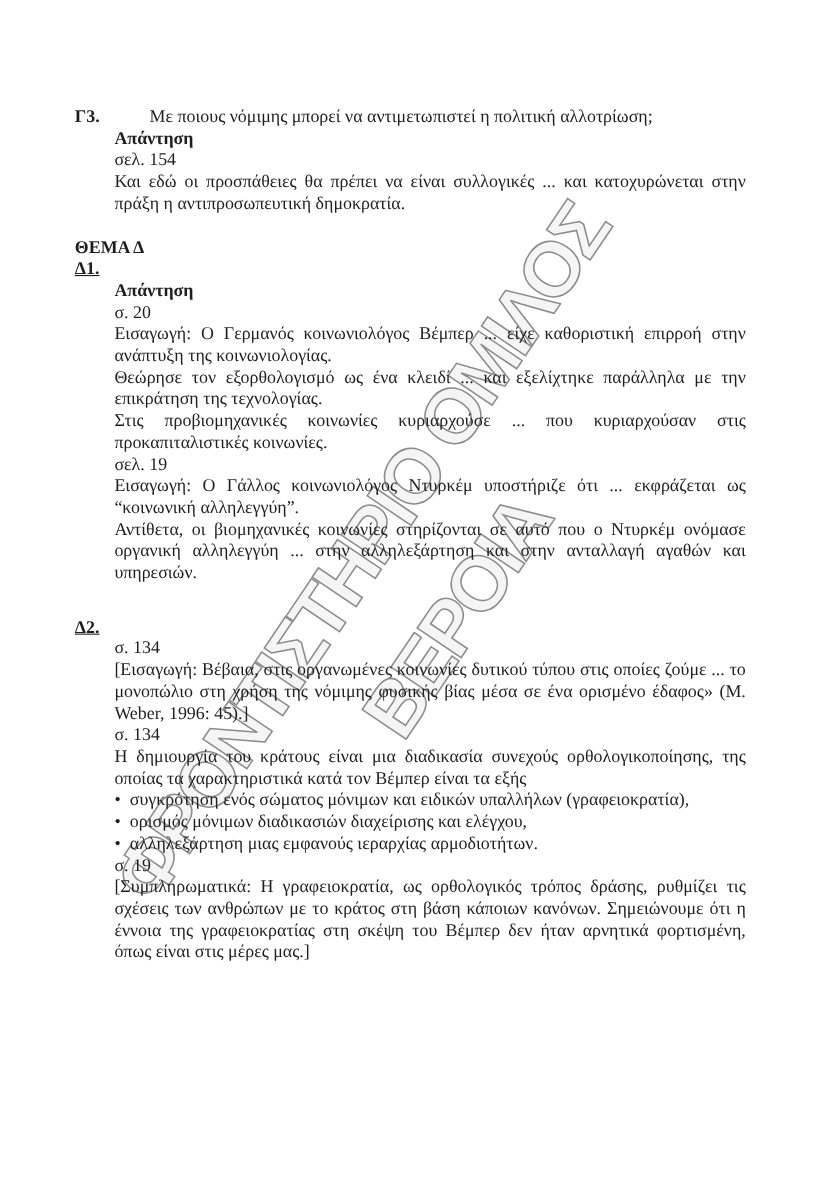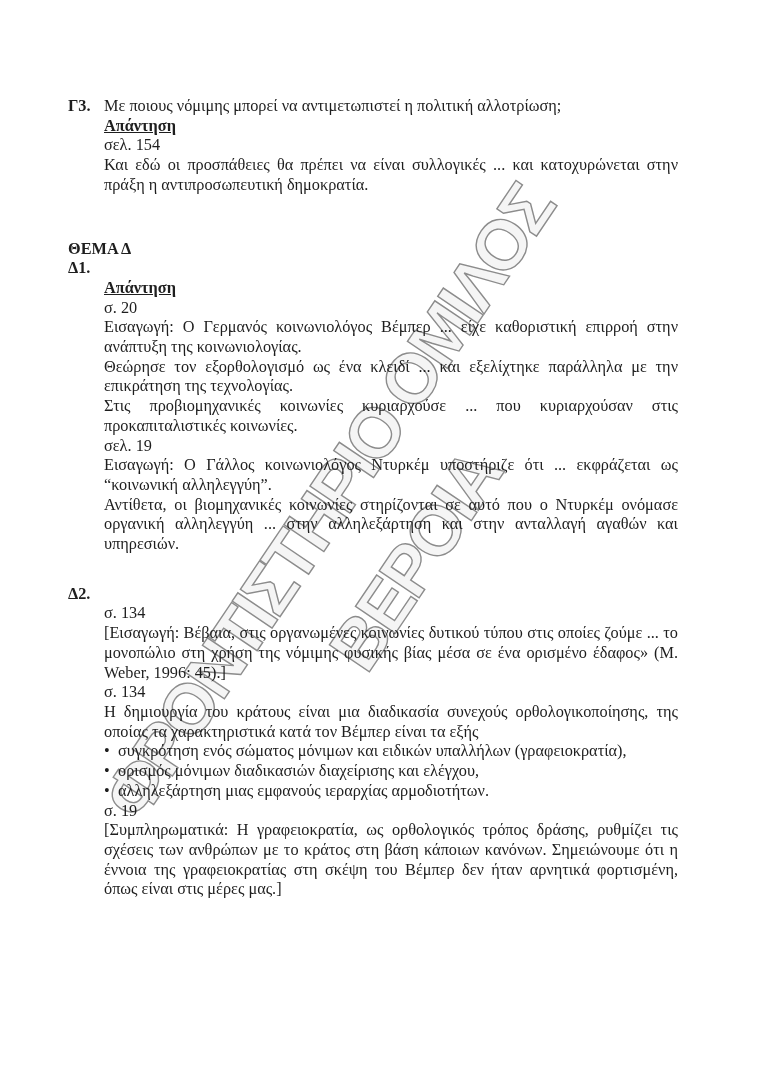--- a/index.html
+++ b/index.html
@@ -34,37 +34,36 @@
     -webkit-text-stroke: 1.4px #8c8c8c;
   }
 
   
   .content {
     position: absolute;
     left: 68px; top: 96px;
     width: 610px;
     z-index: 1;
   }
-  .qrow { display: flex; align-items: flex-end; }
+  .qrow { display: flex; align-items: flex-end; gap: 32px; }
   .qlabel { font-weight: bold; width: 36px; flex: 0 0 36px; }
   .qtext  { flex: 1; }
 
   .indent { margin-left: 36px; width: 574px; }
 
   .answer-heading {
     font-weight: bold;
-    text-decoration: underline;
   }
   .pageref { }
   p.para {
     margin: 0;
     text-align: justify;
   }
-  .theme-heading { font-weight: bold; margin-top: 44px; }
-  .task-label   { font-weight: bold; }
+  .theme-heading { font-weight: bold; margin-top: 20px; }
+  .task-label   { font-weight: bold; text-decoration: underline; }
   .gap-before   { }
   .task-gap     { margin-top: 30px; }
 
   .bullet-row { display: flex; }
   .bullet-dot { flex: 0 0 14px; width: 14px; }
   .bullet-body { flex: 1; }
 </style>
 </head>
 <body>
 

